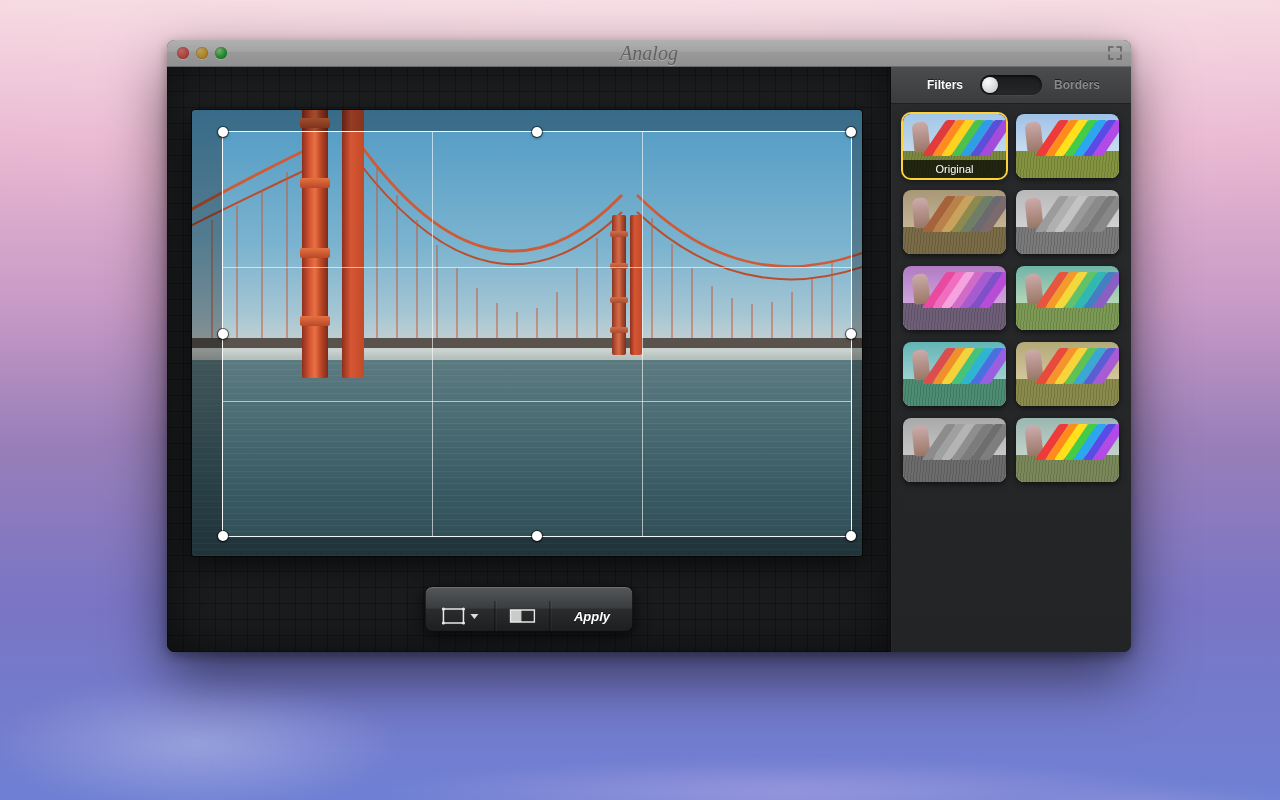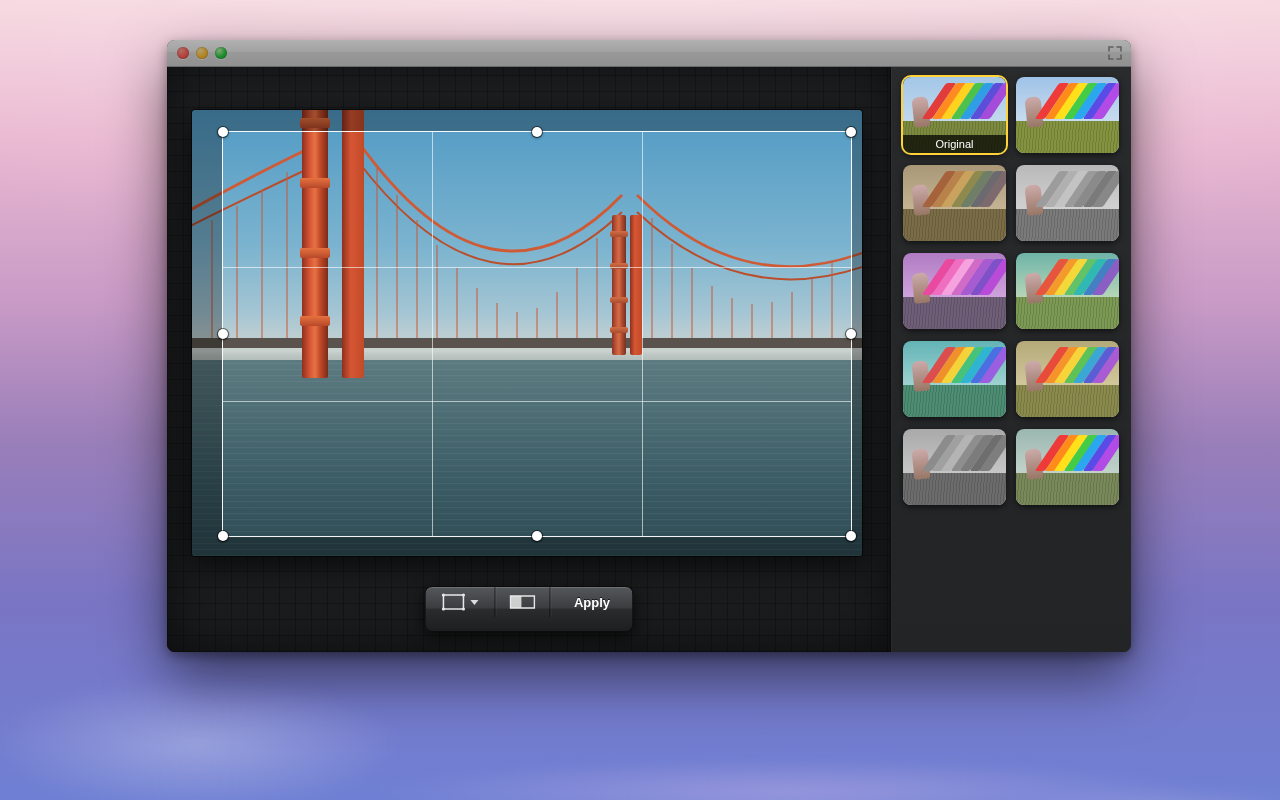--- a/index.html
+++ b/index.html
@@ -216,22 +216,23 @@
     left: 50%;
     transform: translateX(-50%);
     bottom: 20px;
     height: 44px;
     padding: 0 8px 0 8px;
     background: linear-gradient(to bottom, #55585b, #3a3c3e 48%, #2a2c2e 50%, #1c1e1f);
     border: 1px solid #0c0c0c;
     border-radius: 8px;
     box-shadow: 0 4px 16px rgba(0,0,0,0.7), inset 0 1px 0 rgba(255,255,255,0.15);
     display: flex;
-    align-items: flex-start;
+    align-items: flex-end;
     gap: 10px;
+    font-style: italic;
   }
   .tool-btn {
     display: flex;
     align-items: center;
     justify-content: center;
     color: #eee;
     height: 30px;
     position: relative;
   }
   .tool-btn svg { display:block; }
@@ -306,21 +307,21 @@
     overflow: hidden;
     padding: 10px 12px;
   }
   .thumb-grid {
     display: grid;
     grid-template-columns: 1fr 1fr;
     gap: 12px 10px;
   }
   .thumb {
     position: relative;
-    height: 76px;
+    height: 64px;
     border-radius: 8px;
     background: #000;
     box-shadow: 0 2px 6px rgba(0,0,0,0.6), inset 0 0 0 1px rgba(0,0,0,0.5);
     overflow: hidden;
     cursor: pointer;
   }
   .thumb.selected {
     box-shadow: 0 0 0 2px #ffd23a, 0 2px 8px rgba(0,0,0,0.7);
   }
   .thumb .sel-label {
@@ -377,20 +378,21 @@
   <div class="cloud"></div>
 
   <div class="window">
 
     <div class="titlebar">
       <div class="traffic">
         <div class="tlight tclose"></div>
         <div class="tlight tmin"></div>
         <div class="tlight tzoom"></div>
       </div>
+      <div class="app-title">Analog</div>
       <div class="fullscreen-icon">
         <svg viewBox="0 0 16 16" width="16" height="16">
           <path d="M2 6 L2 2 L6 2 M10 2 L14 2 L14 6 M14 10 L14 14 L10 14 M6 14 L2 14 L2 10" fill="none" stroke="#8a8a8a" stroke-width="1.6" stroke-linecap="round"></path>
         </svg>
       </div>
     </div>
 
     <div class="content">
 
       <div class="canvas-area">
@@ -494,20 +496,27 @@
             </svg>
           </div>
           <div class="tool-sep"></div>
           <div class="tool-btn apply-btn">
             <span>Apply</span>
           </div>
         </div>
       </div>
 
       <div class="sidebar">
+        <div class="tabbar">
+          <div class="tab-label active">Filters</div>
+          <div class="toggle">
+            <div class="knob"></div>
+          </div>
+          <div class="tab-label">Borders</div>
+        </div>
         <div class="thumb-scroll">
           <div class="thumb-grid" id="thumb-grid">
               <div class="thumb selected">
     <div class="kite-img">
       <div class="kite-sky" style="background:linear-gradient(to bottom, #a3c7e8, #d7e5ee)"></div>
       <div class="kite-grass" style="background-color:#7c8a3f; background-image:repeating-linear-gradient(95deg, rgba(0,0,0,0.14) 0 1px, transparent 1px 3px);"></div>
       <div class="kite-person"></div>
       <div class="kite-shape">
                     <div class="kite-stripe ks1" style="background:#e13b3b"></div>
                     <div class="kite-stripe ks2" style="background:#ff8a1f"></div>

